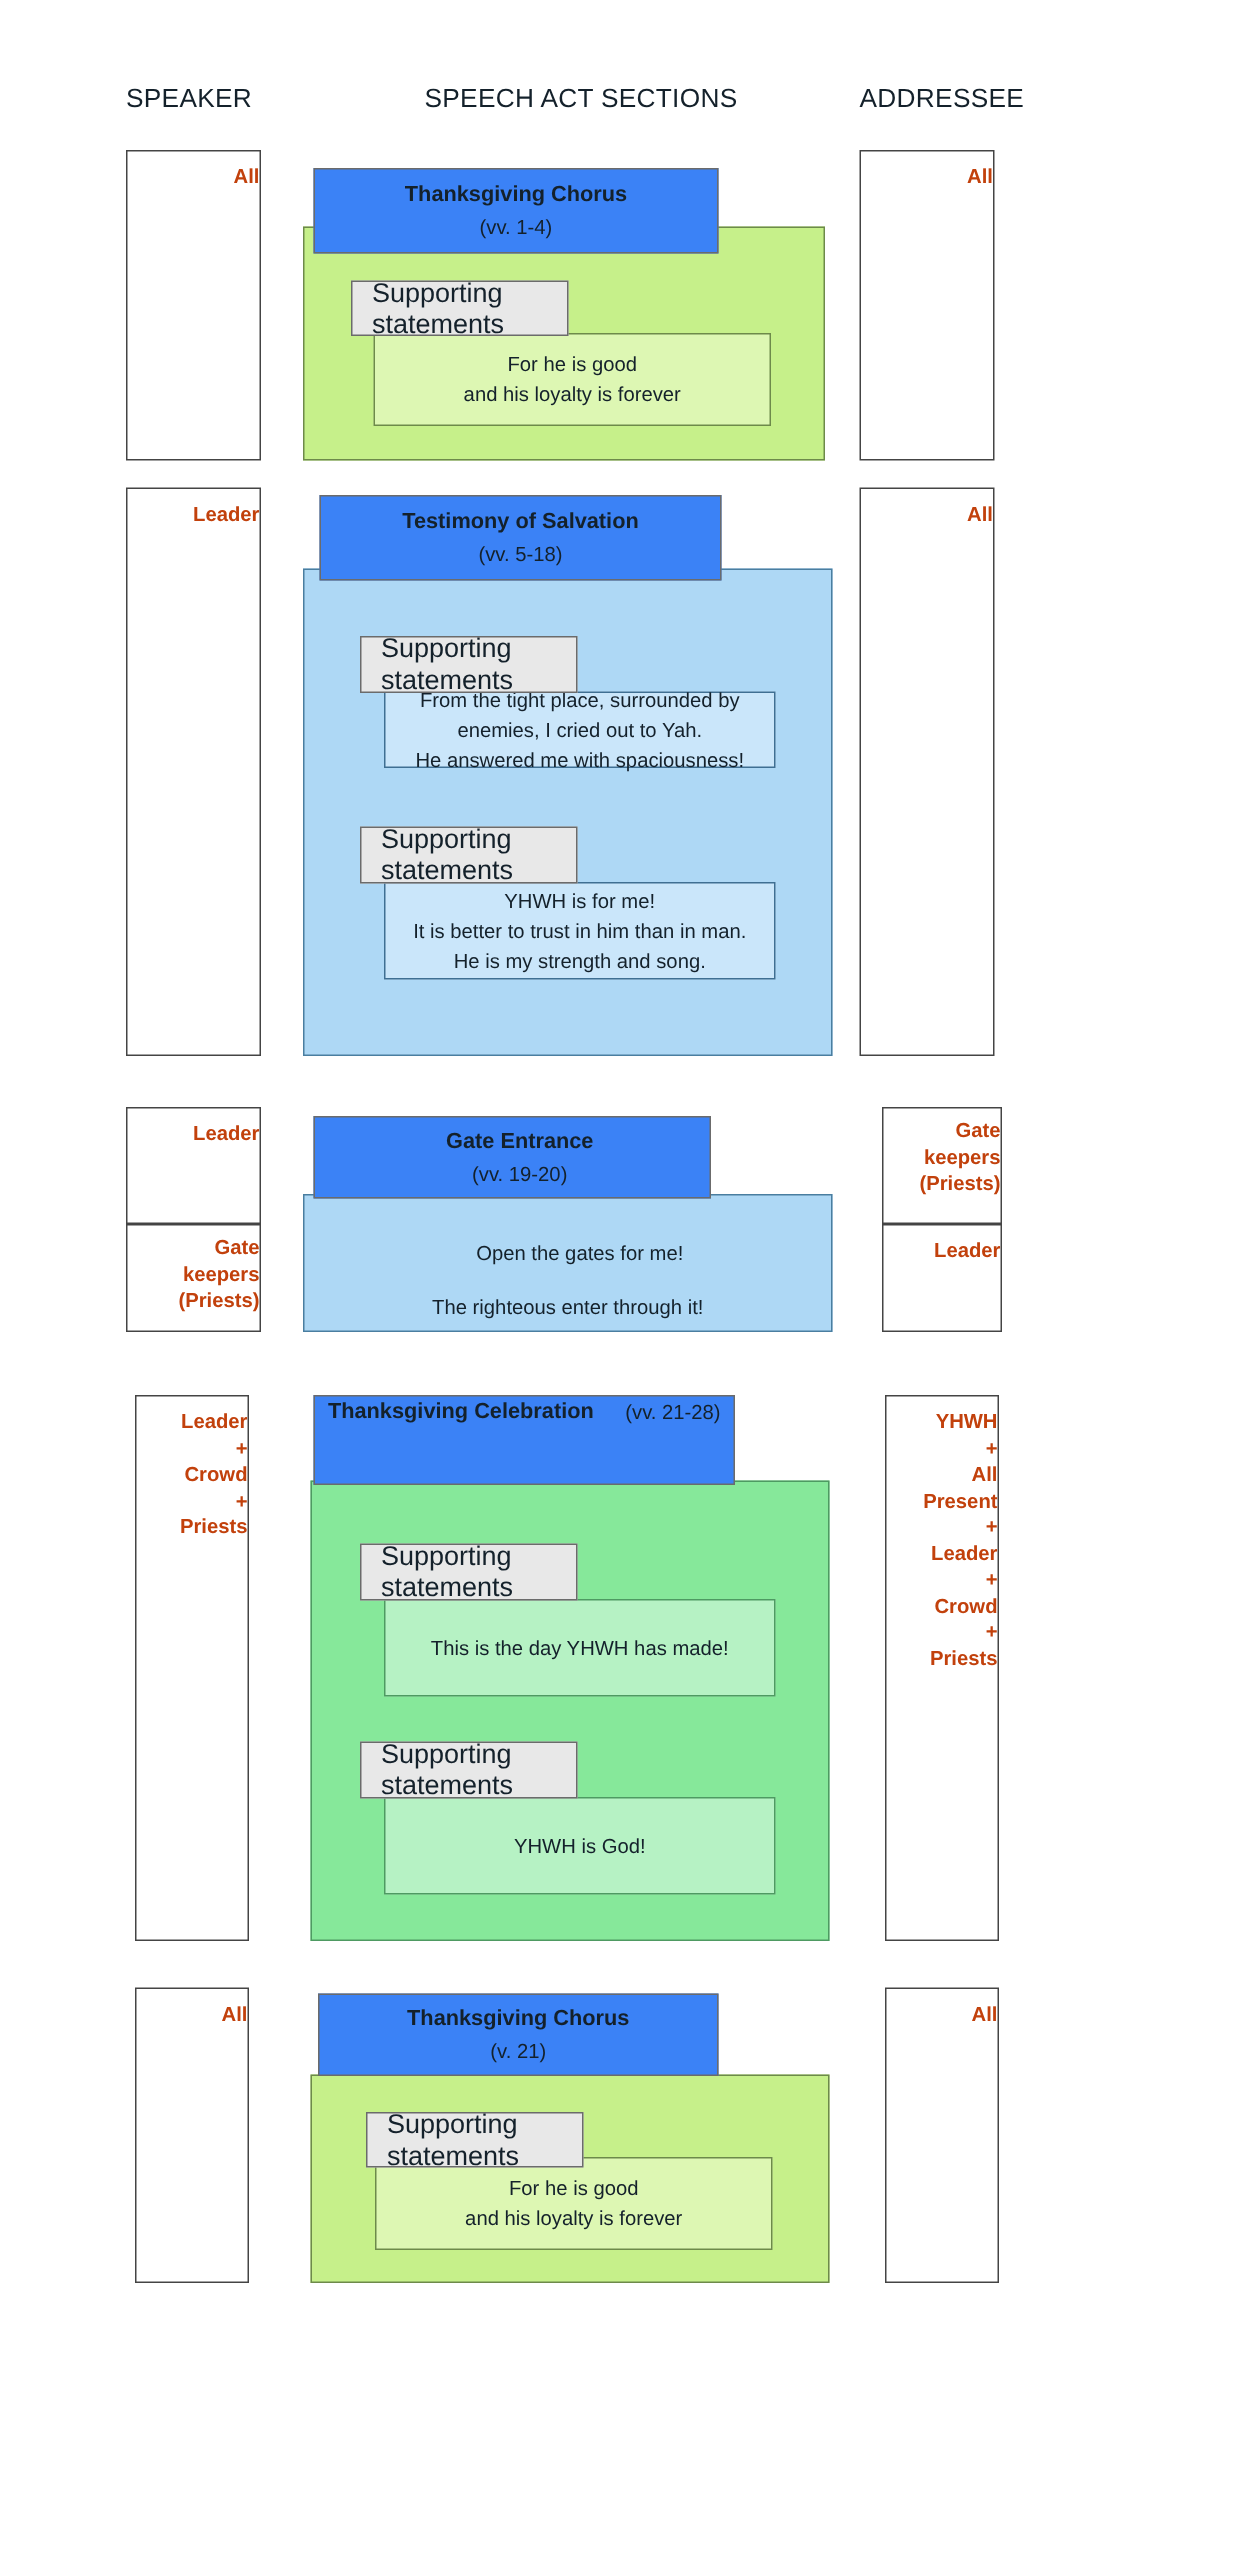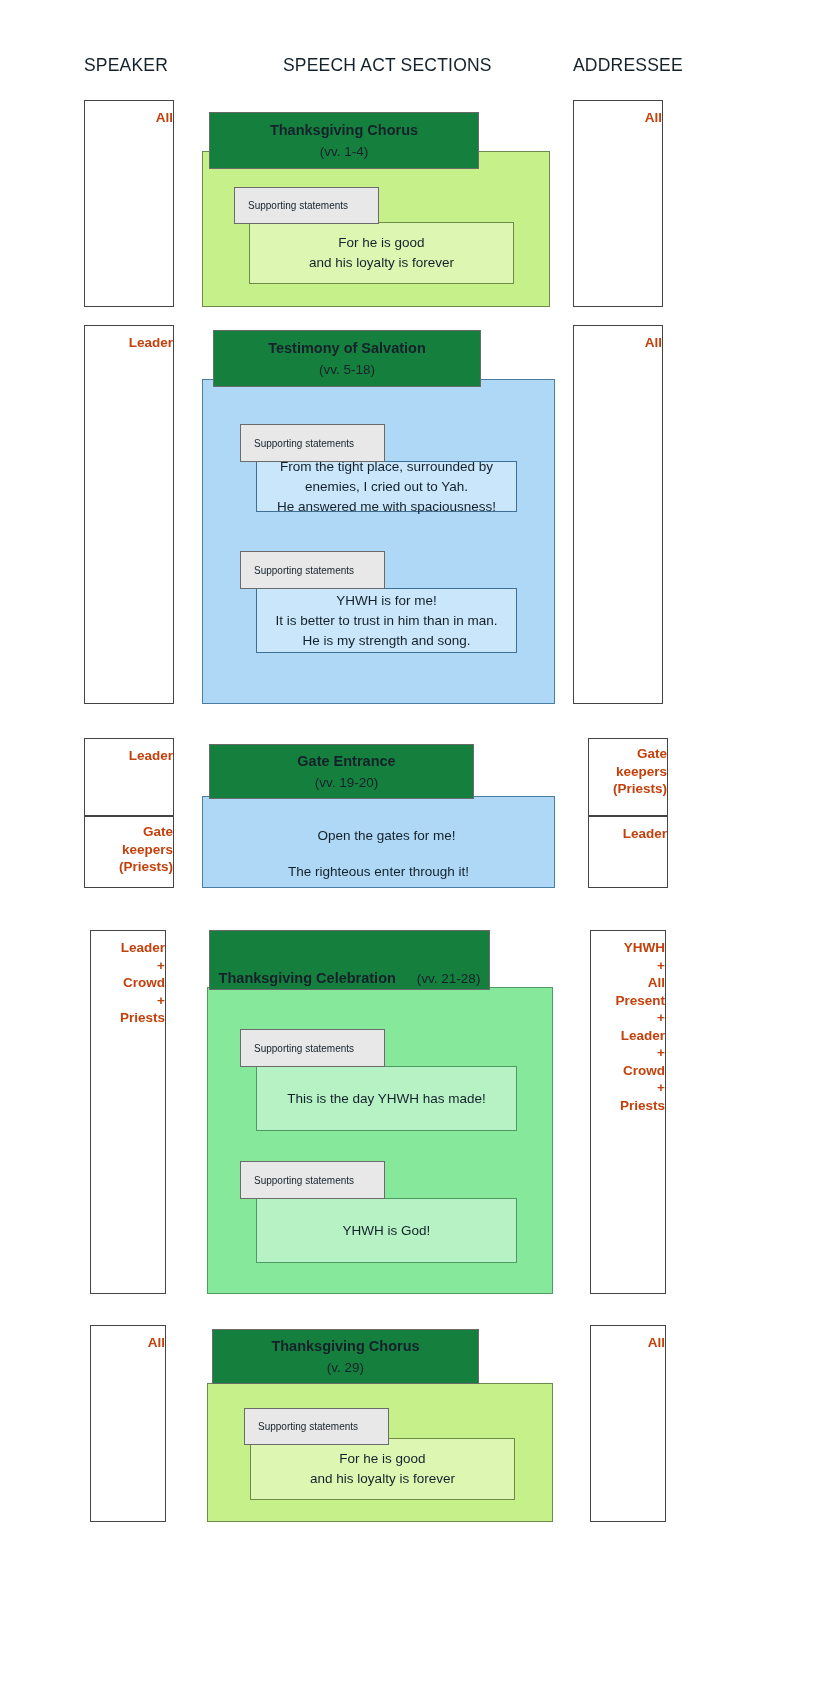--- a/index.html
+++ b/index.html
@@ -36,46 +36,46 @@
     line-height: 17.5px;
     text-align: right;
     padding-top: 8px;
     color: #c2410c;
   }
   .rolebox.nopad { padding-top: 6px; }
 
   
   .title-tab {
     position: absolute;
-    background: #15803d;
+    background: #3b82f6;
     border: 1.4px solid #6b6b6b;
     text-align: center;
     z-index: 5;
     display: flex;
     flex-direction: column;
     align-items: center;
     justify-content: center;
     line-height: 21px;
   }
   .title-tab .t1 { font-size: 14.5px; font-weight: bold; }
   .title-tab .t2 { font-size: 13.5px; font-weight: normal; }
-  .title-tab.inline { flex-direction: row; gap: 21px; align-items: flex-end; justify-content: center; }
+  .title-tab.inline { flex-direction: row; gap: 21px; align-items: flex-start; justify-content: center; }
 
   
   .panel { position: absolute; z-index: 1; }
   .panel.green-light { background: #c6f08a; border: 1.4px solid #6d8a4a; }
   .panel.blue        { background: #aed8f5; border: 1.4px solid #4a7ea0; }
   .panel.green-mid   { background: #86e89a; border: 1.4px solid #4e9a62; }
 
   
   .sup-tab {
     position: absolute;
     background: #e8e8e8;
     border: 1.2px solid #6b6b6b;
-    font-size: 10px;
+    font-size: 18px;
     display: flex;
     align-items: center;
     padding-left: 13px;
     z-index: 6;
     color: #14212b;
   }
 
   
   .quote {
     position: absolute;
@@ -207,21 +207,21 @@
 Crowd
 +
 Priests</div>
 
 <div class="rolebox" style="left:90px; top:1325px; width:76px; height:197px;">All</div>
 
 <div class="panel green-light" style="left:207px; top:1383px; width:346px; height:139px;"></div>
 
 <div class="title-tab" style="left:212px; top:1329px; width:267px; height:55px;">
   <span class="t1">Thanksgiving Chorus</span>
-  <span class="t2">(v. 29)</span>
+  <span class="t2">(v. 21)</span>
 </div>
 
 <div class="sup-tab" style="left:244px; top:1408px; width:145px; height:37px;">Supporting statements</div>
 
 <div class="quote q-greenlight" style="left: 250px; top: 1438px; width: 265px; height: 62px; white-space: pre-line;">For he is good
 and his loyalty is forever</div>
 
 <div class="rolebox" style="left:590px; top:1325px; width:76px; height:197px;">All</div>
 
 </body></html>

